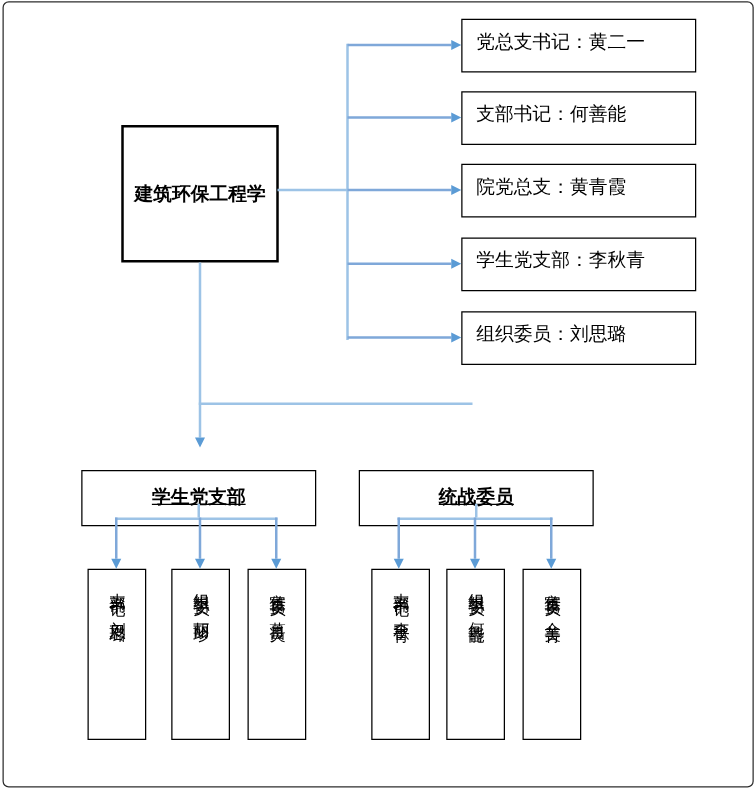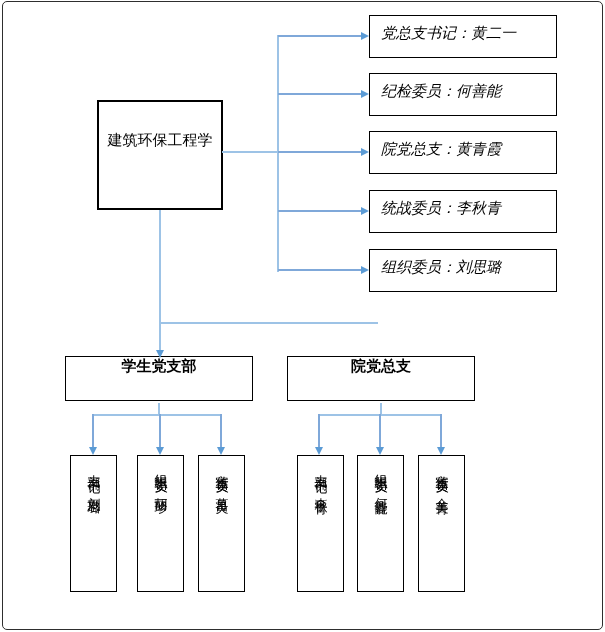--- a/index.html
+++ b/index.html
@@ -2,25 +2,25 @@
 <html><head>
 <meta charset="utf-8">
 <style>
   html,body{margin:0;padding:0;background:#fff;}
   body{font-family:"Liberation Sans","DejaVu Sans",sans-serif;color:#000;}
   .canvas{position:relative;width:605px;height:632px;background:#fff;overflow:hidden;}
   .page-border{position:absolute;left:2px;top:1px;width:599px;height:627px;
     border:1px solid #2e2e2e;border-radius:5px;}
   .box{position:absolute;background:#fff;box-sizing:border-box;border:1px solid #000;}
   .root-box{left:97px;top:100px;width:126px;height:110px;border-width:2px;
-    font-weight:normal;font-size:15px;text-align:center;padding-top:18px;line-height:39px;}
+    font-weight:bold;font-size:15px;text-align:center;padding-top:34px;line-height:39px;}
   .committee-box{left:369px;width:188px;height:43px;font-size:15px;
-    padding:8px 0 0 11px;border-width:1px;font-style:italic;}
-  .branch-box{top:356px;width:188px;height:45px;font-weight:bold;font-size:15px;
-    text-align:center;}
+    padding:8px 0 0 11px;border-width:1px;}
+  .branch-box{top:376px;width:188px;height:45px;font-weight:bold;font-size:15px;
+    text-align:center;padding-top:11px;text-decoration:underline;}
   .member-box{top:455px;width:47px;height:137px;}
   .vtext{position:absolute;left:50%;top:8px;transform:translateX(-50%);
     writing-mode:vertical-lr;text-orientation:upright;font-size:13px;letter-spacing:2px;
     white-space:nowrap;}
   .line{position:absolute;background:#9DC3E6;}
   .line.dk{background:#7FA8D9;}
   .ah{position:absolute;width:0;height:0;}
   .ah-right{border-top:4.5px solid transparent;border-bottom:4.5px solid transparent;
     border-left:8px solid #5B9BD5;}
   .ah-down{border-left:4.5px solid transparent;border-right:4.5px solid transparent;
@@ -30,27 +30,27 @@
 <body>
 
 <div class="canvas">
   <div class="page-border"></div>
 
   <div class="box root-box">
     <div>建筑环保工程学</div>
   </div>
 
   <div class="box committee-box" style="top:15px"><span>党总支书记：黄二一</span></div>
-  <div class="box committee-box" style="top:73px"><span>纪检委员：何善能</span></div>
+  <div class="box committee-box" style="top:73px"><span>支部书记：何善能</span></div>
   <div class="box committee-box" style="top:131px"><span>院党总支：黄青霞</span></div>
-  <div class="box committee-box" style="top:190px"><span>统战委员：李秋青</span></div>
+  <div class="box committee-box" style="top:190px"><span>学生党支部：李秋青</span></div>
   <div class="box committee-box" style="top:249px"><span>组织委员：刘思璐</span></div>
 
   <div class="box branch-box" style="left:65px"><span>学生党支部</span></div>
-  <div class="box branch-box" style="left:287px"><span>院党总支</span></div>
+  <div class="box branch-box" style="left:287px"><span>统战委员</span></div>
 
   <div class="box member-box" style="left:70px">
       <span class="vtext">支部书记：刘思璐</span>
     </div>
   <div class="box member-box" style="left:137px">
       <span class="vtext">组织委员：胡丽珍</span>
     </div>
   <div class="box member-box" style="left:198px">
       <span class="vtext">宣传委员：蒋昌灵</span>
     </div>

